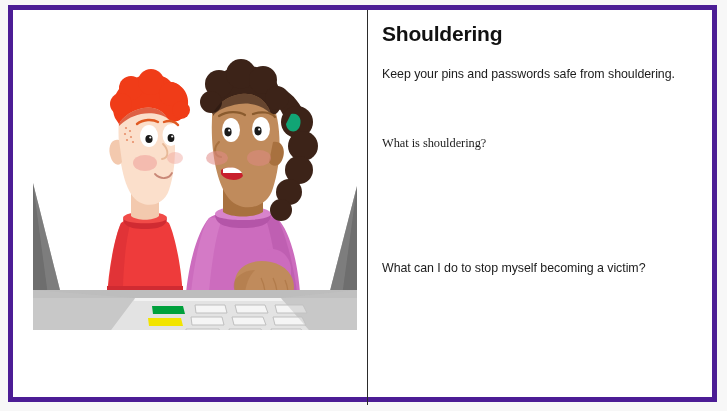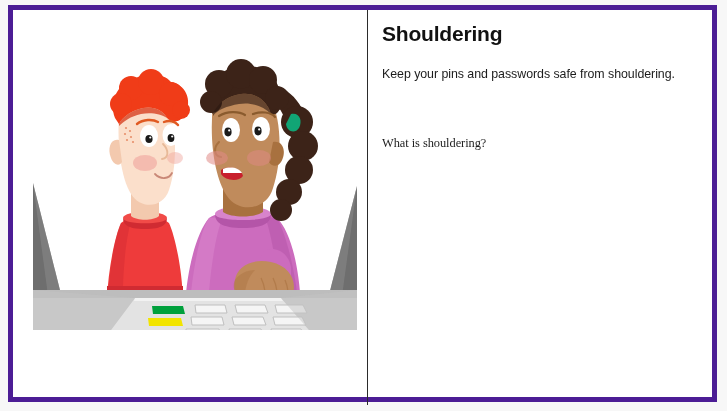--- a/index.html
+++ b/index.html
@@ -234,15 +234,16 @@
           <path d="M334 272 L258 280 L286 312 L334 312 Z" fill="#C4C4C4" opacity="0.5"></path>
         </g>
       </g>
     </svg>
   </div>
 
   <div class="textpanel">
     <div class="title">Shouldering</div>
     <div class="para p1">Keep your pins and passwords safe from shouldering.</div>
     <div class="para p2">What is shouldering?</div>
+    <div class="para p3">What can I do to stop myself becoming a victim?</div>
   </div>
 
 </div>
 
 </body></html>

